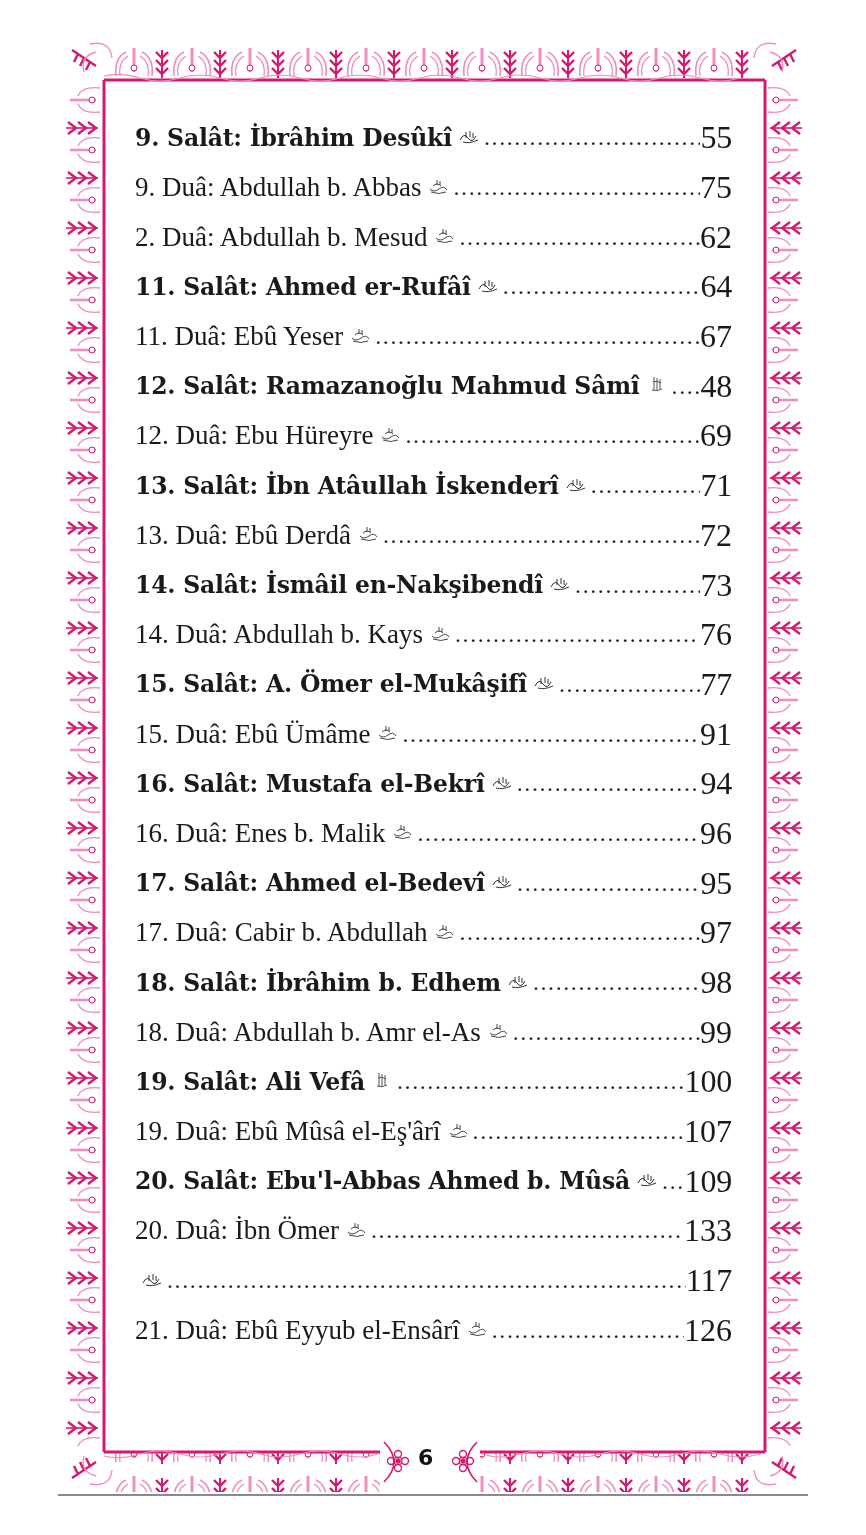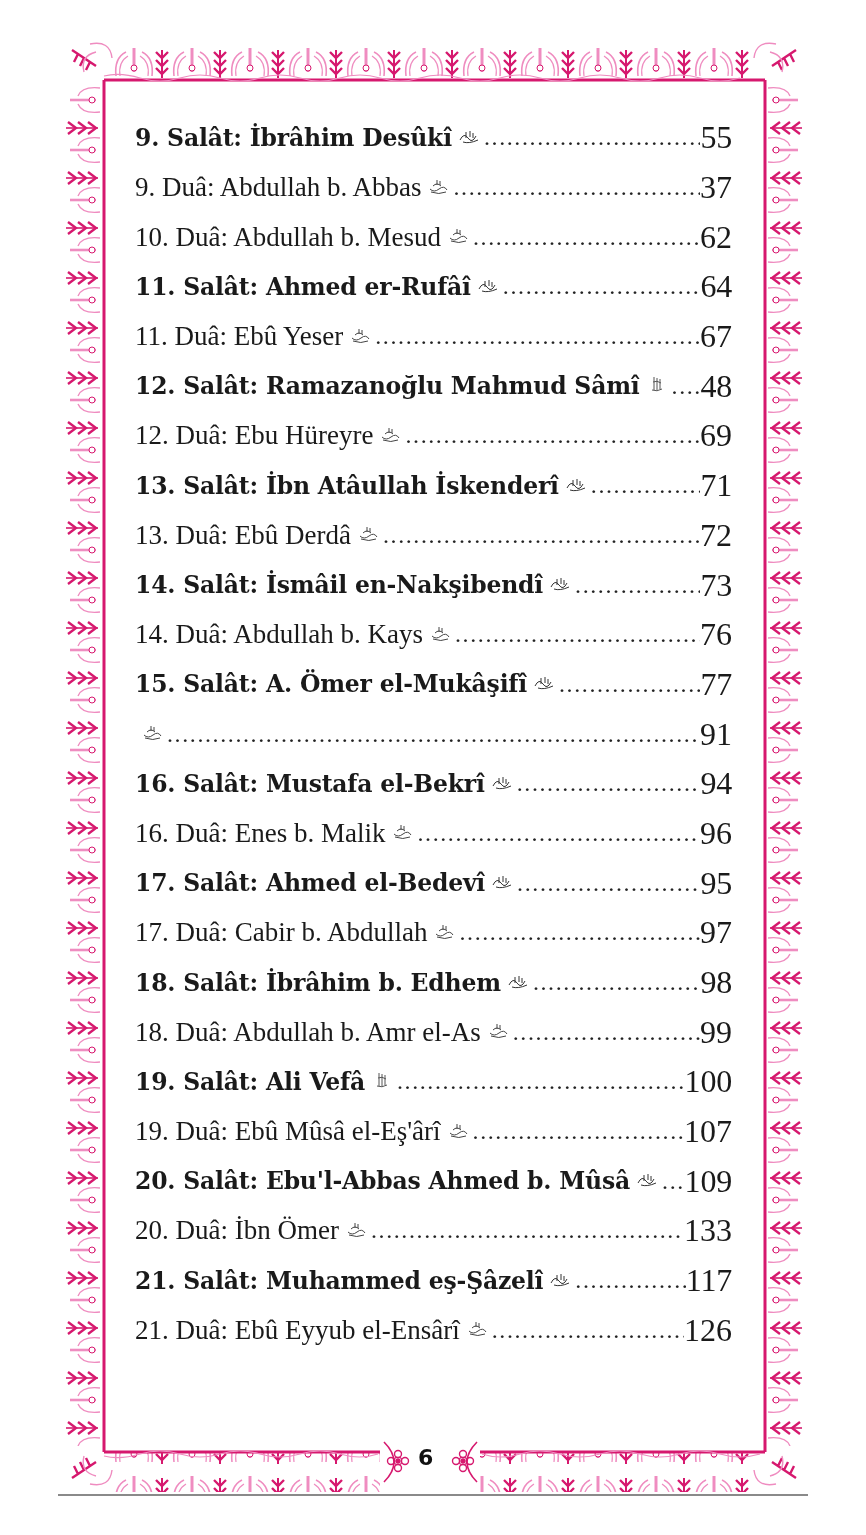--- a/index.html
+++ b/index.html
@@ -126,24 +126,24 @@
         </svg>
       <span class="leader"></span>
       <span class="pg">55</span>
     </div>
     <div class="row dua">
       <span class="title">9. Duâ: Abdullah b. Abbas</span>
       <svg class="honor" viewBox="0 0 22 16">
           <path d="M3 11 Q7 15 12 11 T20 12 M6 8 Q10 4 14 8 M10 2 L10 7 M13 3 L13 7 M4 14 Q12 17 19 14" stroke="#444" stroke-width="1" fill="none"></path>
         </svg>
       <span class="leader"></span>
-      <span class="pg">37</span>
-    </div>
-    <div class="row dua">
-      <span class="title">10. Duâ: Abdullah b. Mesud</span>
+      <span class="pg">75</span>
+    </div>
+    <div class="row dua">
+      <span class="title">2. Duâ: Abdullah b. Mesud</span>
       <svg class="honor" viewBox="0 0 22 16">
           <path d="M3 11 Q7 15 12 11 T20 12 M6 8 Q10 4 14 8 M10 2 L10 7 M13 3 L13 7 M4 14 Q12 17 19 14" stroke="#444" stroke-width="1" fill="none"></path>
         </svg>
       <span class="leader"></span>
       <span class="pg">62</span>
     </div>
     <div class="row salat">
       <span class="title">11. Salât: Ahmed er-Rufâî</span>
       <svg class="honor" viewBox="0 0 22 16">
           <path d="M2 12 Q6 4 10 10 T18 8 M5 14 Q11 16 20 12 M8 4 L8 10 M12 3 L12 9 M15 5 L15 10" stroke="#333" stroke-width="1" fill="none"></path>
@@ -209,20 +209,21 @@
     </div>
     <div class="row salat">
       <span class="title">15. Salât: A. Ömer el-Mukâşifî</span>
       <svg class="honor" viewBox="0 0 22 16">
           <path d="M2 12 Q6 4 10 10 T18 8 M5 14 Q11 16 20 12 M8 4 L8 10 M12 3 L12 9 M15 5 L15 10" stroke="#333" stroke-width="1" fill="none"></path>
         </svg>
       <span class="leader"></span>
       <span class="pg">77</span>
     </div>
     <div class="row dua">
+      <span class="title">15. Duâ: Ebû Ümâme</span>
       <svg class="honor" viewBox="0 0 22 16">
           <path d="M3 11 Q7 15 12 11 T20 12 M6 8 Q10 4 14 8 M10 2 L10 7 M13 3 L13 7 M4 14 Q12 17 19 14" stroke="#444" stroke-width="1" fill="none"></path>
         </svg>
       <span class="leader"></span>
       <span class="pg">91</span>
     </div>
     <div class="row salat">
       <span class="title">16. Salât: Mustafa el-Bekrî</span>
       <svg class="honor" viewBox="0 0 22 16">
           <path d="M2 12 Q6 4 10 10 T18 8 M5 14 Q11 16 20 12 M8 4 L8 10 M12 3 L12 9 M15 5 L15 10" stroke="#333" stroke-width="1" fill="none"></path>
@@ -296,21 +297,20 @@
     </div>
     <div class="row dua">
       <span class="title">20. Duâ: İbn Ömer</span>
       <svg class="honor" viewBox="0 0 22 16">
           <path d="M3 11 Q7 15 12 11 T20 12 M6 8 Q10 4 14 8 M10 2 L10 7 M13 3 L13 7 M4 14 Q12 17 19 14" stroke="#444" stroke-width="1" fill="none"></path>
         </svg>
       <span class="leader"></span>
       <span class="pg">133</span>
     </div>
     <div class="row salat">
-      <span class="title">21. Salât: Muhammed eş-Şâzelî</span>
       <svg class="honor" viewBox="0 0 22 16">
           <path d="M2 12 Q6 4 10 10 T18 8 M5 14 Q11 16 20 12 M8 4 L8 10 M12 3 L12 9 M15 5 L15 10" stroke="#333" stroke-width="1" fill="none"></path>
         </svg>
       <span class="leader"></span>
       <span class="pg">117</span>
     </div>
     <div class="row dua">
       <span class="title">21. Duâ: Ebû Eyyub el-Ensârî</span>
       <svg class="honor" viewBox="0 0 22 16">
           <path d="M3 11 Q7 15 12 11 T20 12 M6 8 Q10 4 14 8 M10 2 L10 7 M13 3 L13 7 M4 14 Q12 17 19 14" stroke="#444" stroke-width="1" fill="none"></path>

